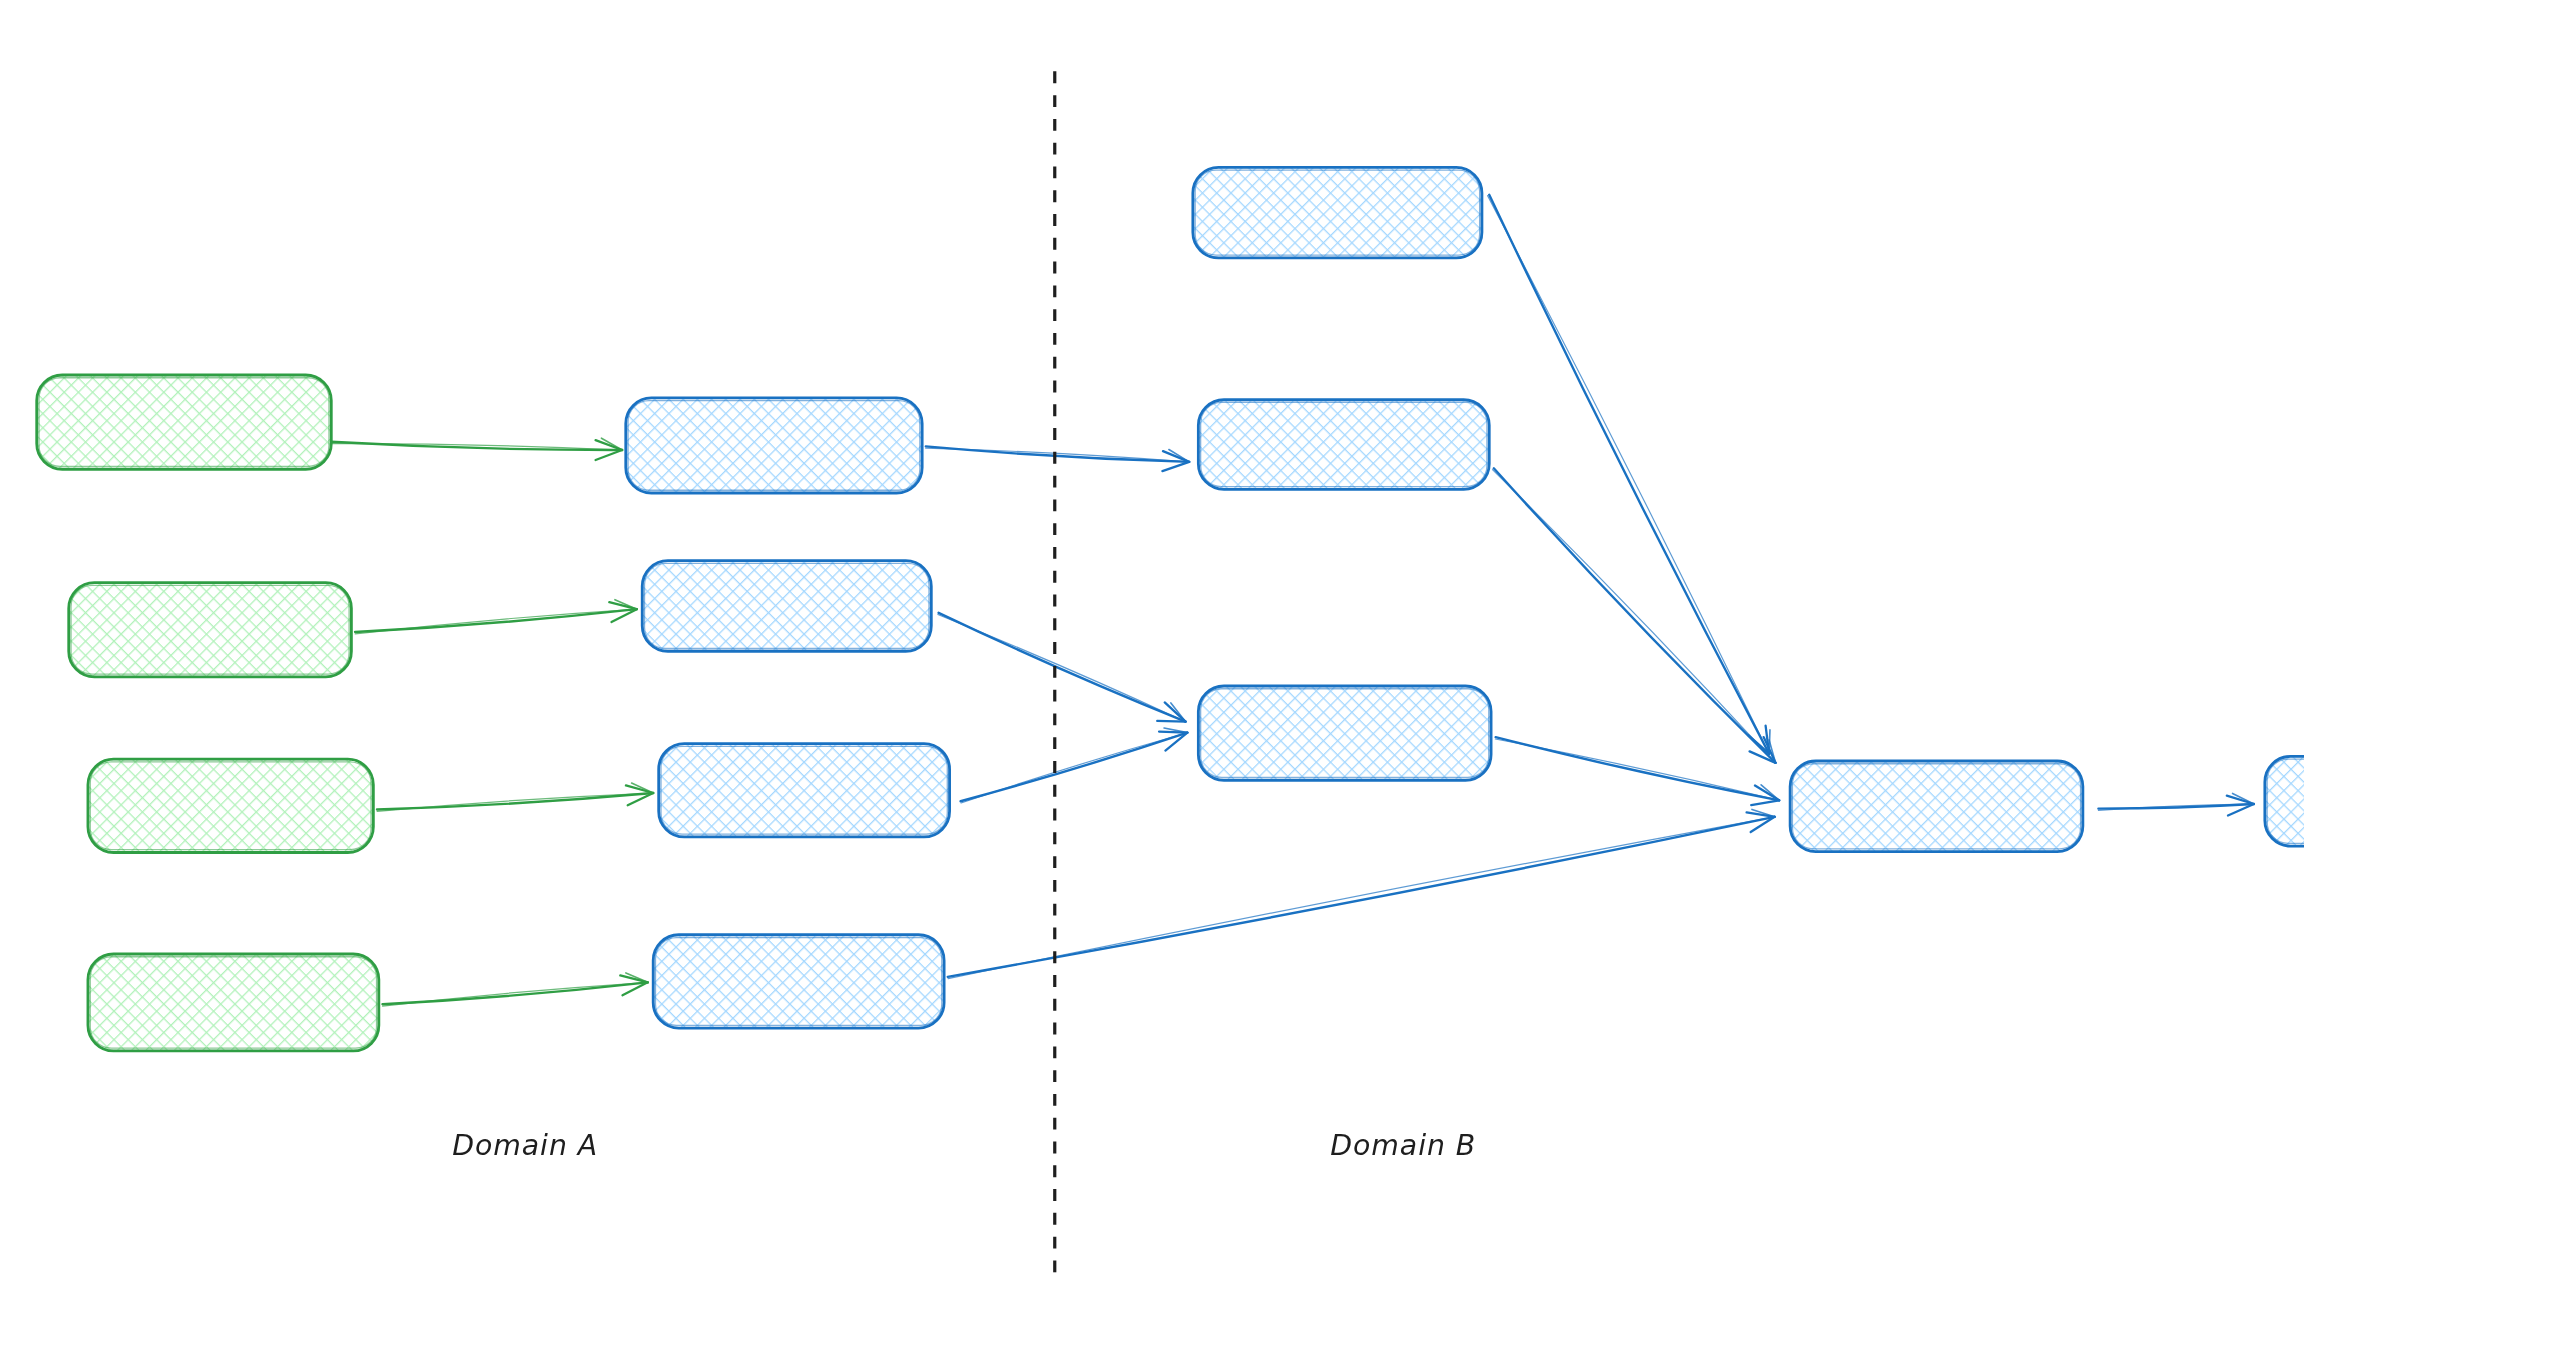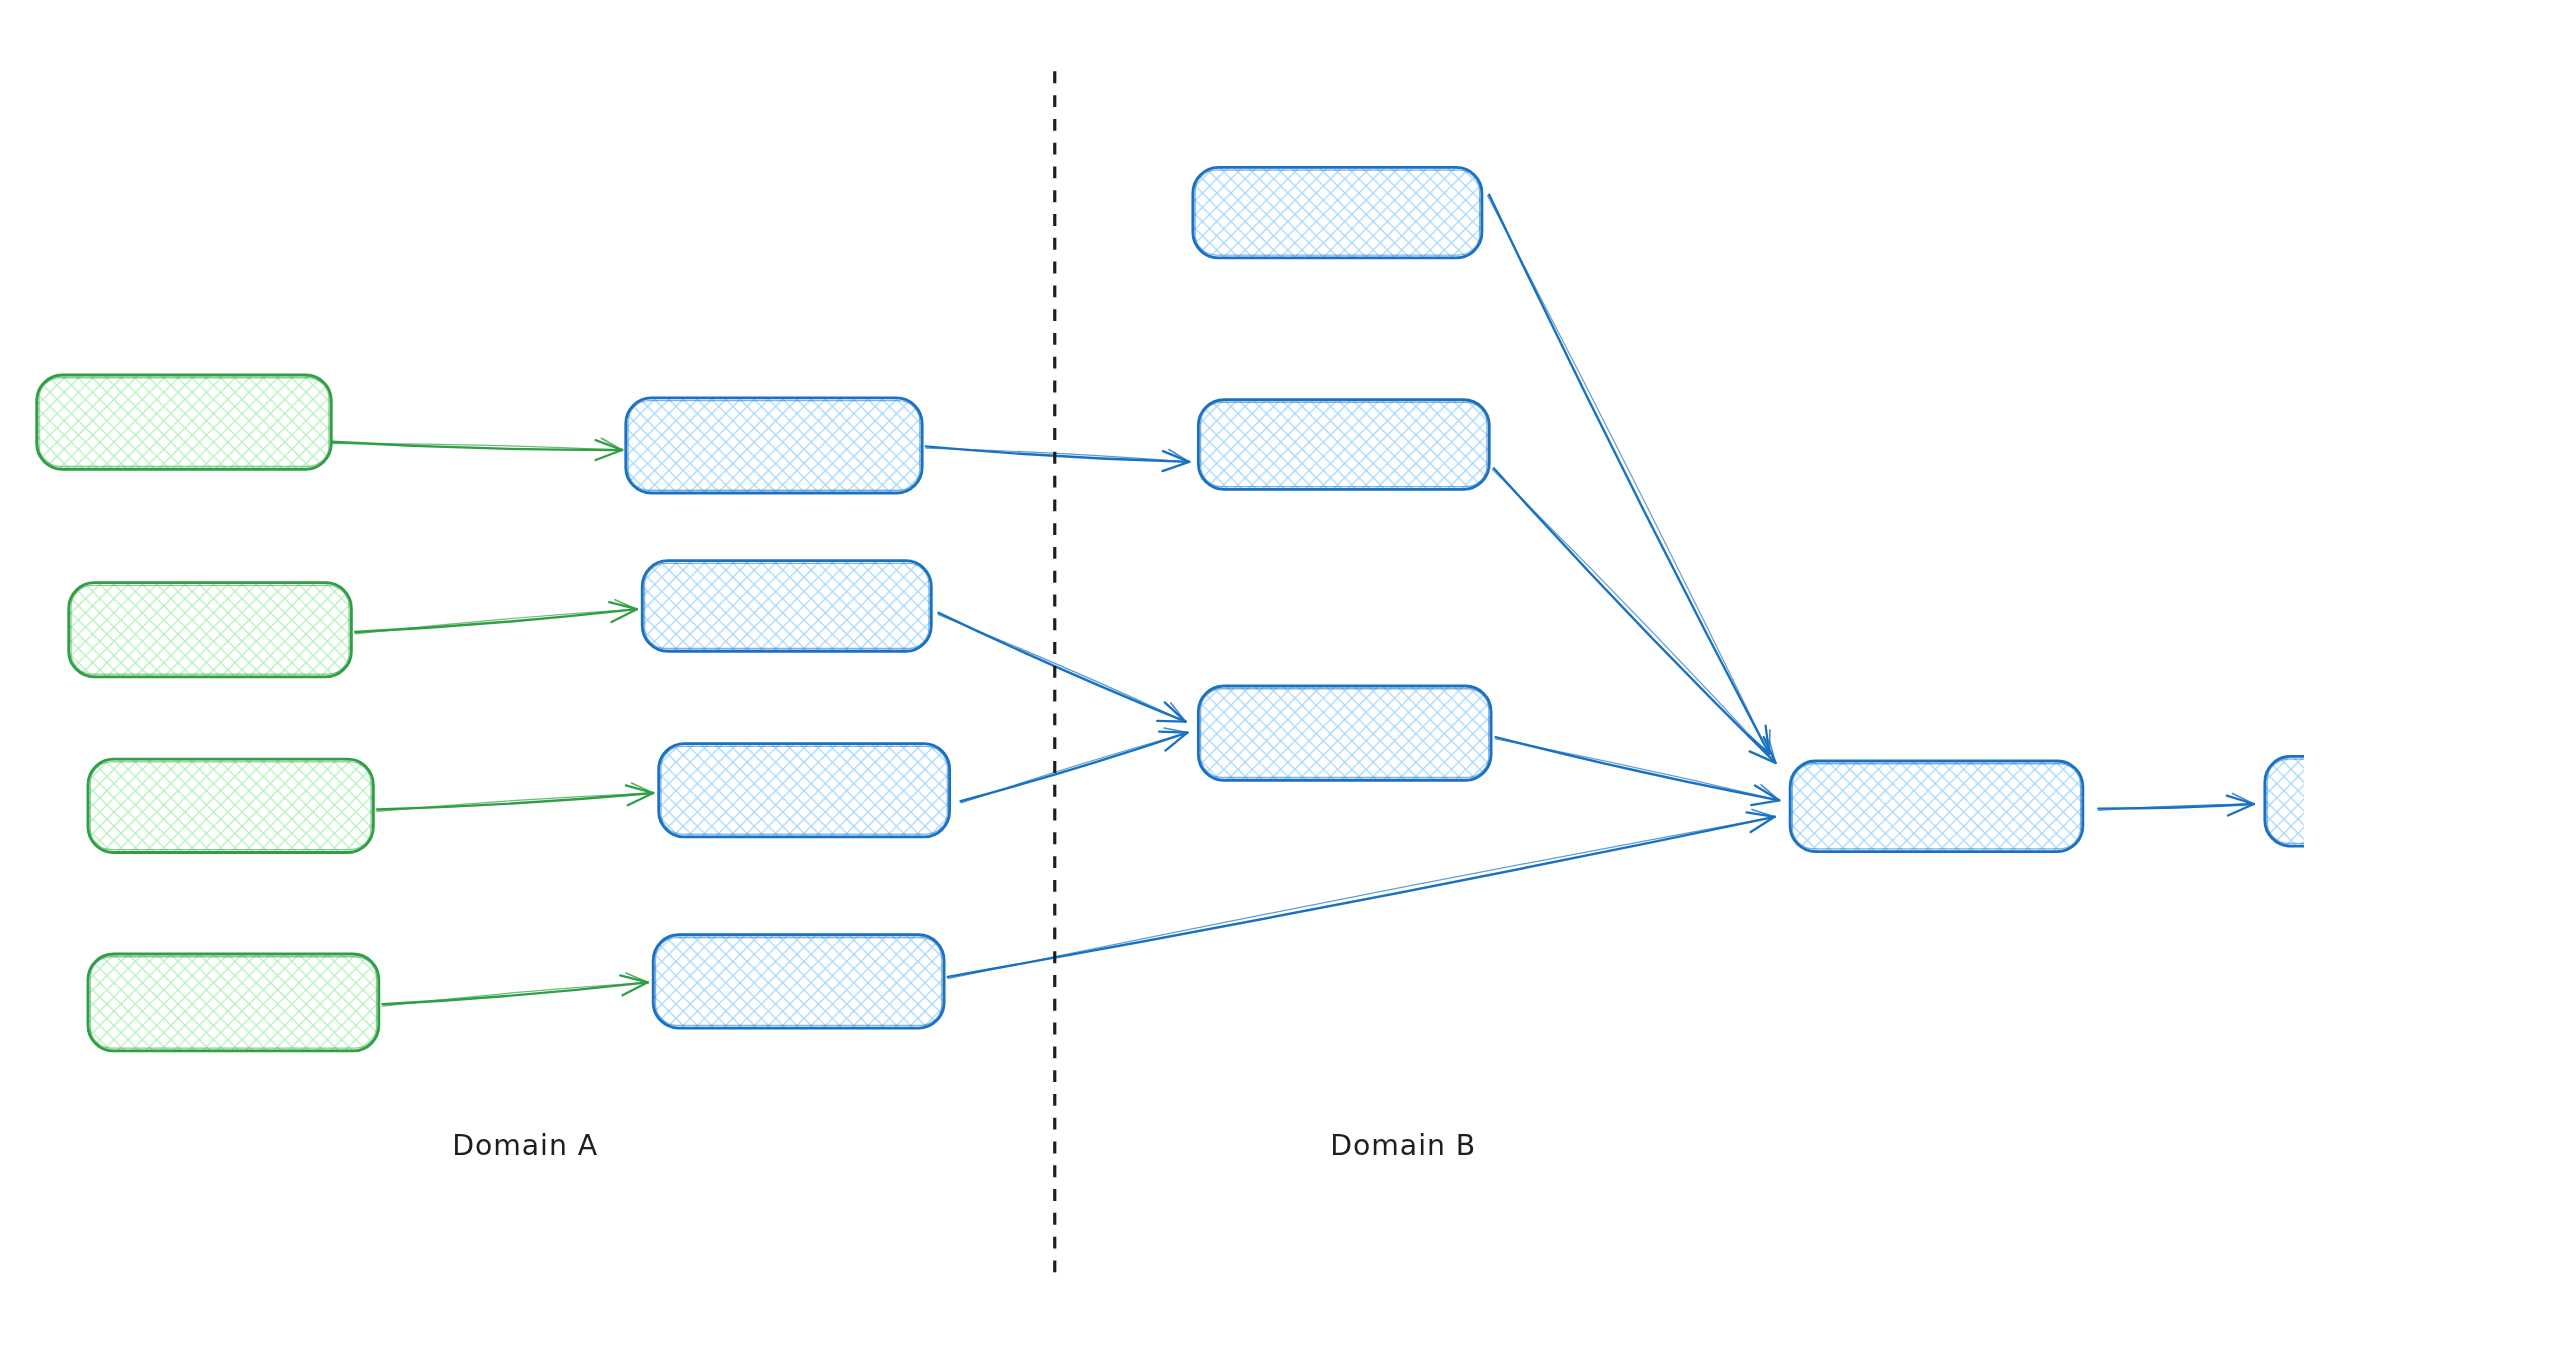--- a/index.html
+++ b/index.html
@@ -6,20 +6,21 @@
     margin: 0;
     padding: 0;
     background: #ffffff;
   }
   .canvas {
     position: relative;
     width: 2304px;
     height: 1372px;
     background: #ffffff;
     overflow: hidden;
+    font-style: italic;
   }
   svg.diagram {
     position: absolute;
     left: 0;
     top: 0;
     display: block;
   }
   .domain-label {
     font-family: "DejaVu Sans", "Liberation Sans", sans-serif;
     font-size: 31px;

